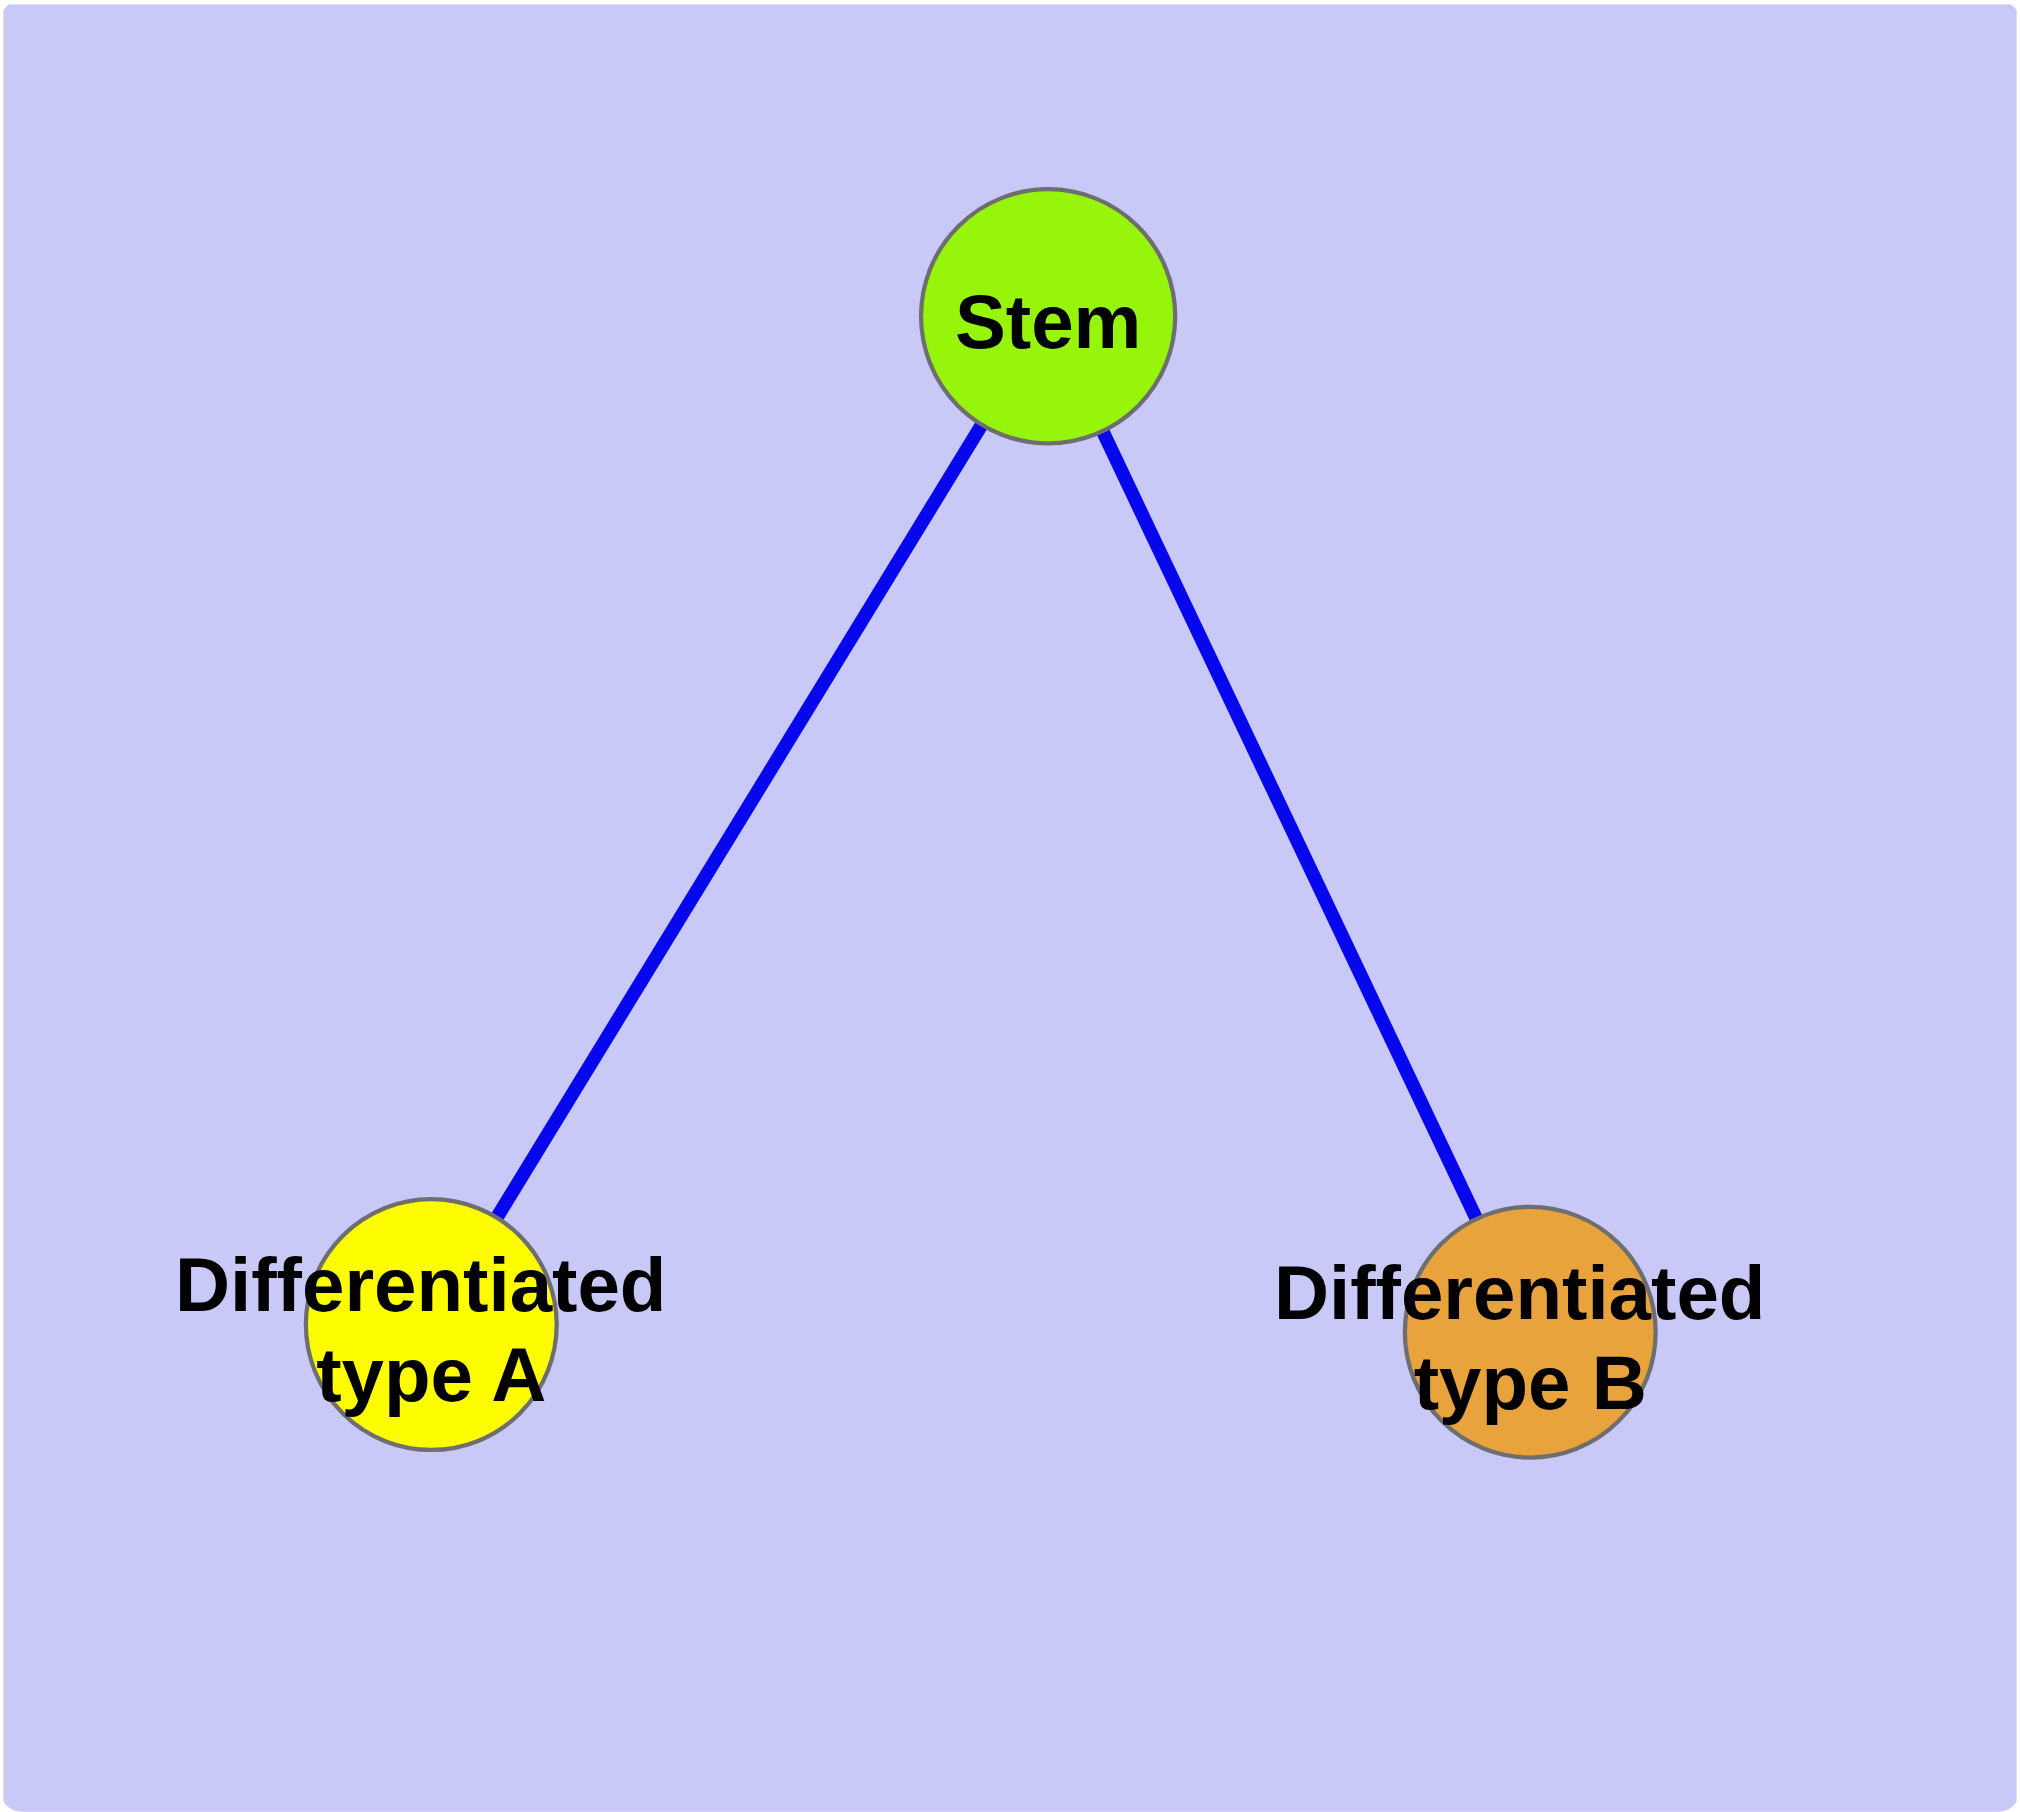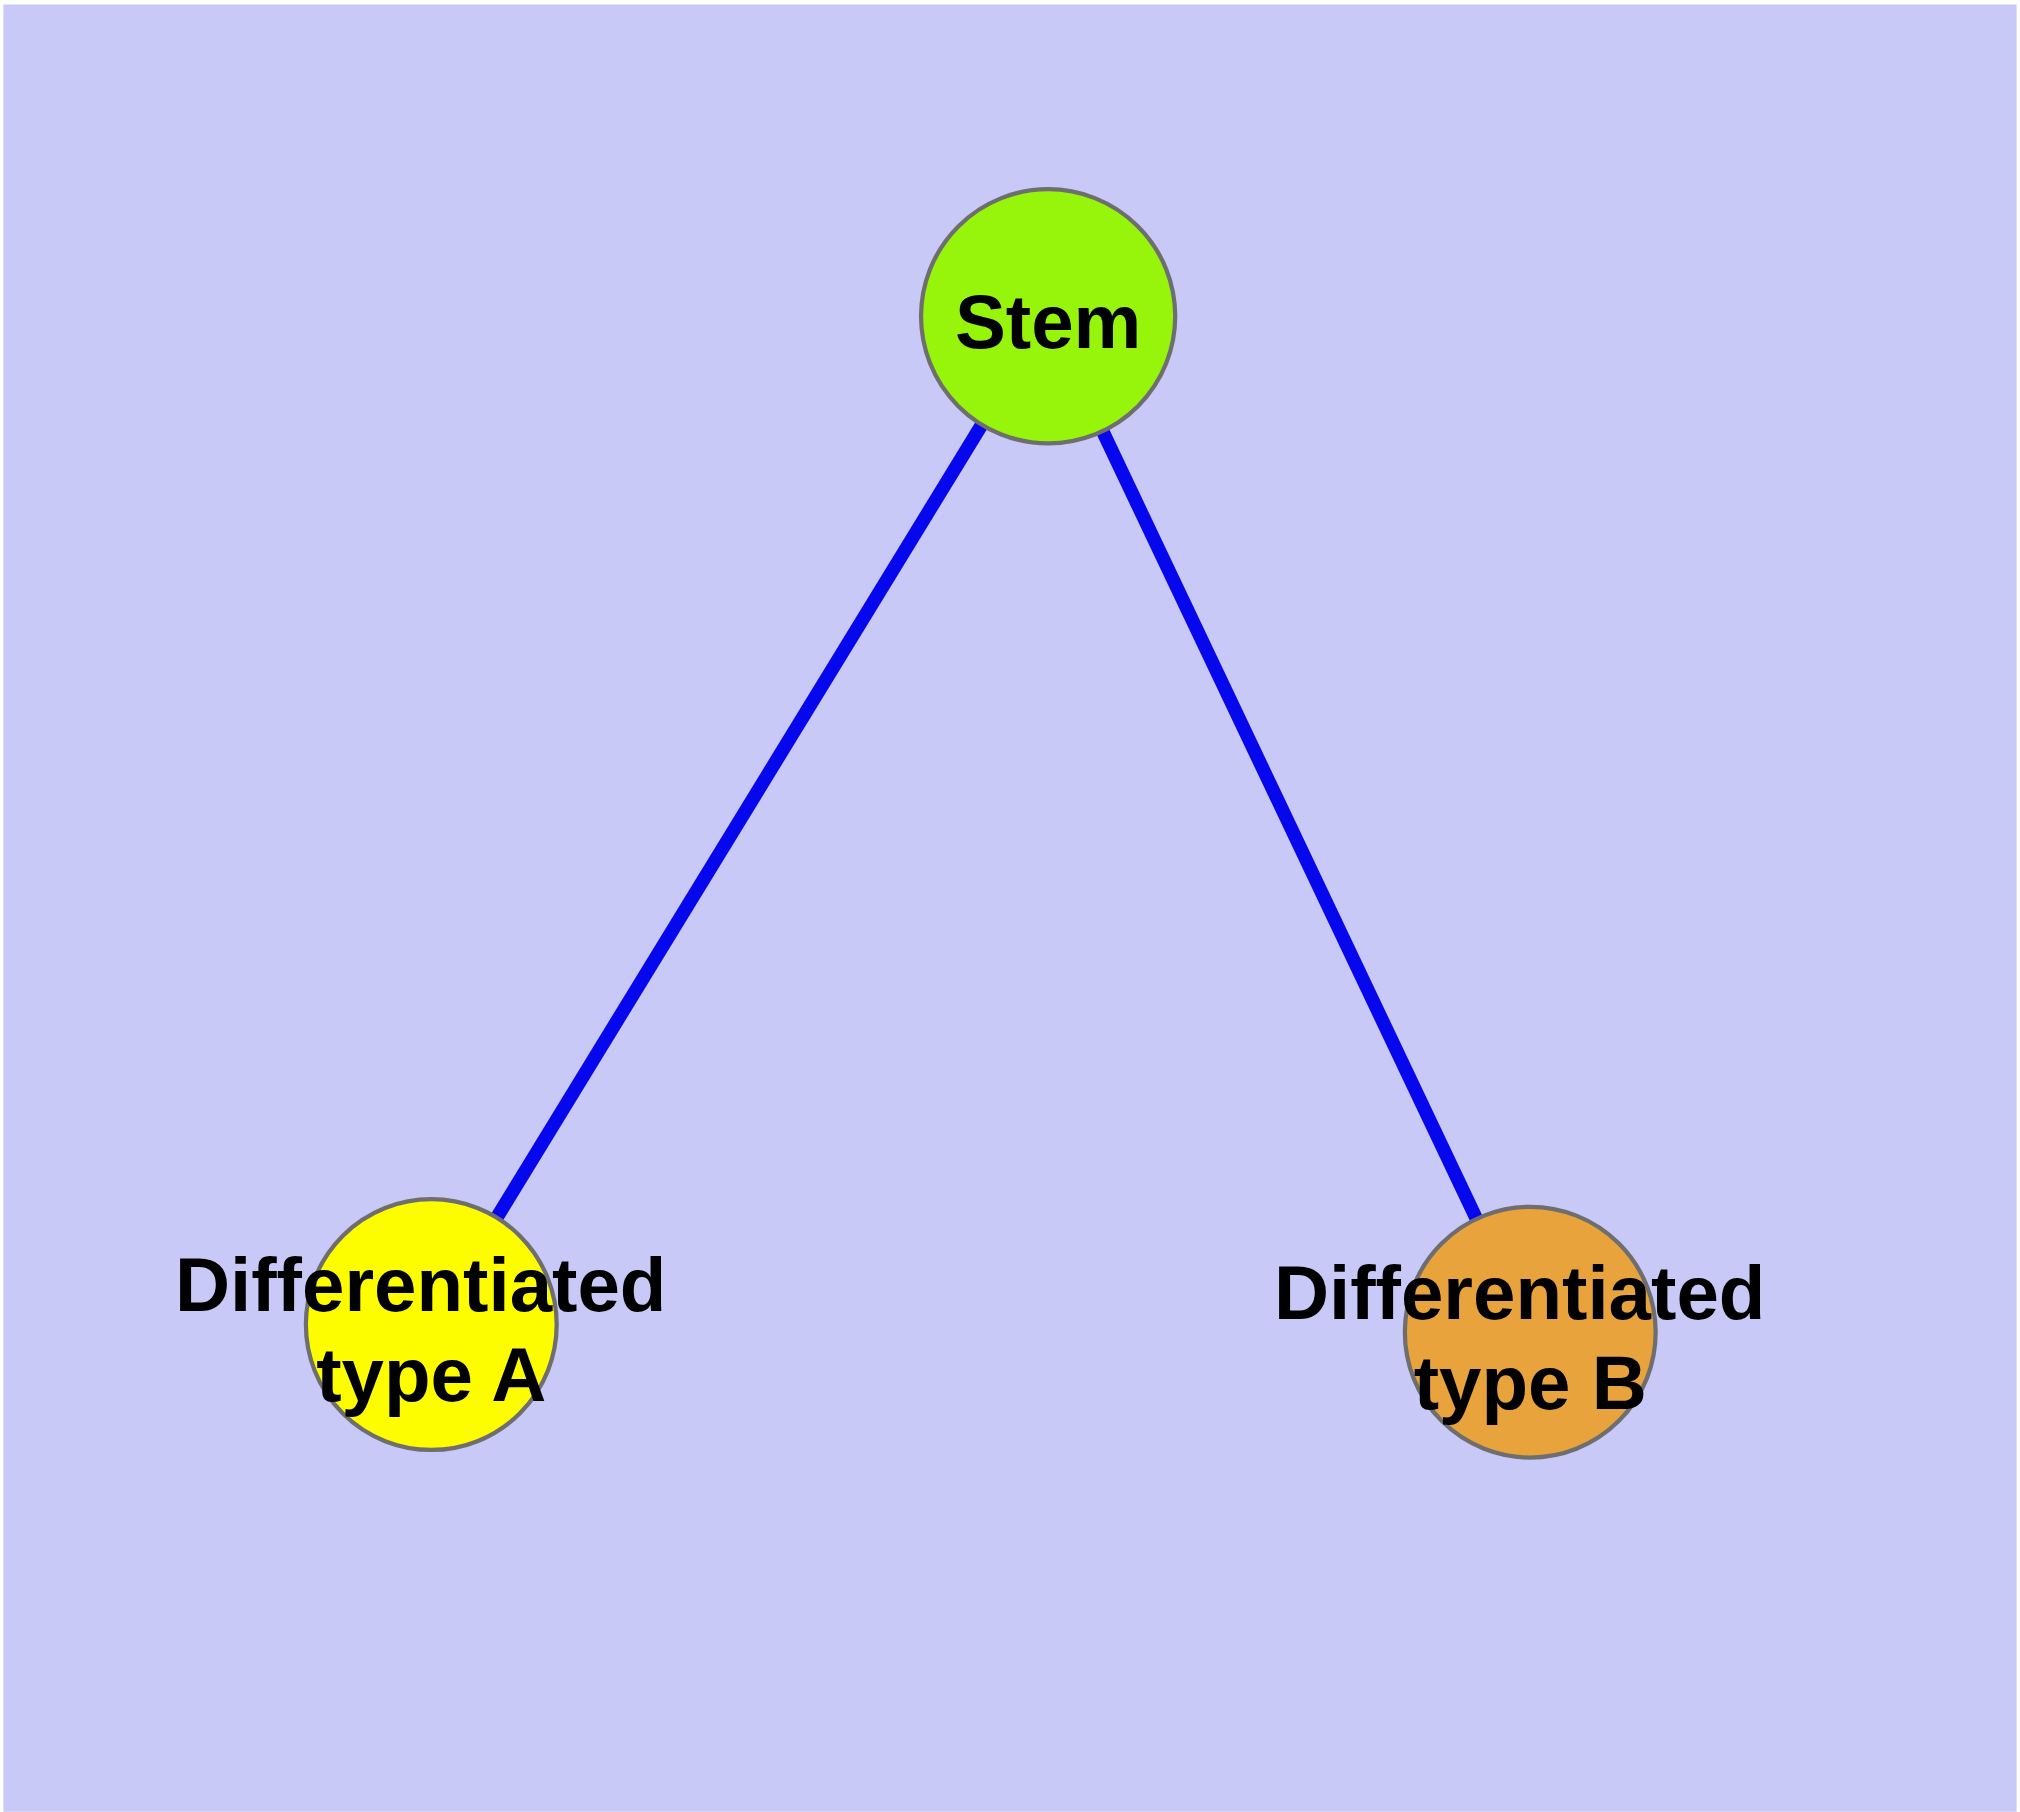--- a/index.html
+++ b/index.html
@@ -6,20 +6,21 @@
     margin: 0;
     padding: 0;
     background: #ffffff;
   }
   .stage {
     width: 100vw;
     height: 100vh;
     max-width: 2021px;
     max-height: 1812px;
     overflow: hidden;
+    border-radius: 22px;
   }
   svg.diagram {
     display: block;
     width: 100%;
     height: 100%;
   }
   .edge {
     fill: none;
     stroke-linecap: butt;
   }

